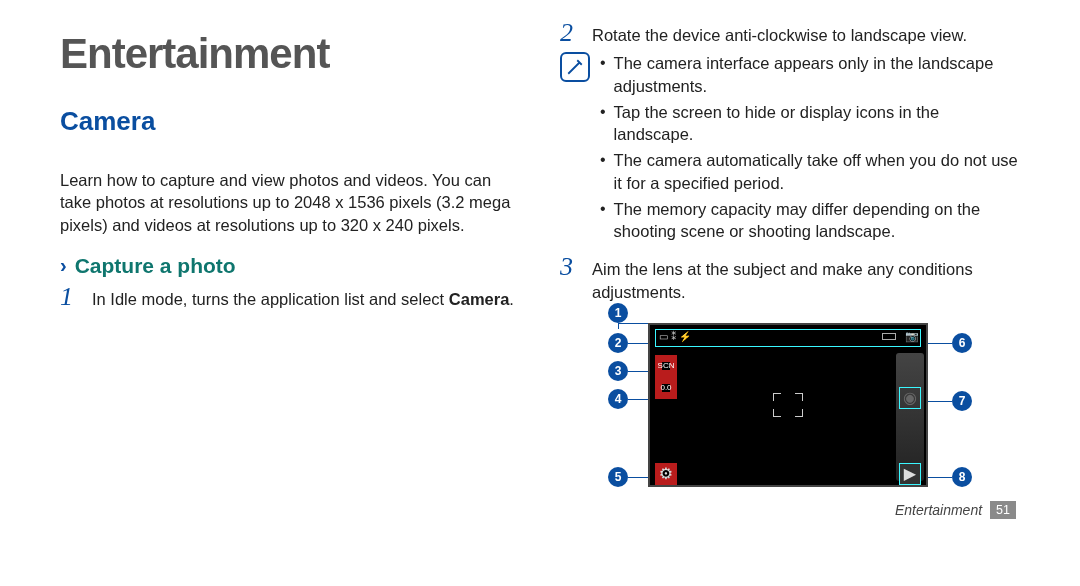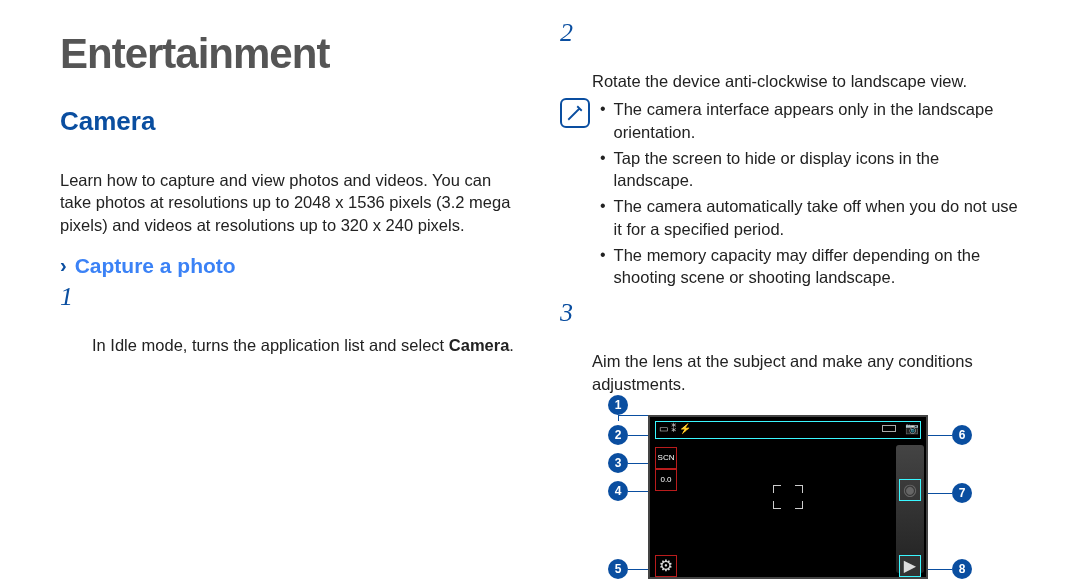--- a/index.html
+++ b/index.html
@@ -12,25 +12,25 @@
   .columns { flex: 1; display: flex; gap: 40px; }
   .col { flex: 1; min-width: 0; }
   .col-left { padding-top: 10px; }
 
   h1 { font-size: 42px; font-weight: 600; color: #555; margin-bottom: 28px; letter-spacing: -1px; }
   h2 { font-size: 26px; font-weight: 700; color: #0a4ea0; margin-bottom: 6px; }
   p { font-size: 16.5px; line-height: 1.35; margin-bottom: 10px; margin-top: 32px; }
 
   .sub-head { display: flex; align-items: center; gap: 8px; margin-top: 18px; margin-bottom: 6px; }
   .chev { color: #0a4ea0; font-size: 20px; font-weight: bold; }
-  .sub-head .t { font-size: 21px; font-weight: 700; color: #3b82f6; }
+  .sub-head .t { font-size: 21px; font-weight: 700; color: #0f766e; }
 
   .step { display: flex; gap: 10px; margin-bottom: 6px; }
   .step .num { font-family: Georgia, "Times New Roman", serif; font-style: italic; font-size: 26px; color: #0a4ea0; line-height: 1; min-width: 22px; }
-  .step .body { flex: 1; font-size: 16.5px; line-height: 1.35; padding-top: 4px; margin-top: 46px; }
+  .step .body { flex: 1; font-size: 16.5px; line-height: 1.35; padding-top: 4px; }
   .step .body .bold { font-weight: 700; }
 
   .note-block { display: flex; gap: 10px; margin: 4px 0 8px 0; }
   .note-icon {
     width: 30px; height: 30px; border: 2px solid #0a4ea0; border-radius: 6px;
     display: flex; align-items: center; justify-content: center; flex-shrink: 0;
     color: #0a4ea0;
   }
   .note-icon svg { width: 18px; height: 18px; }
   .note-list { flex: 1; font-size: 16.5px; line-height: 1.35; }
@@ -44,21 +44,21 @@
   .screen {
     position: absolute; left: 78px; top: 14px; width: 280px; height: 164px;
     background: #000; border: 2px solid #444;
   }
   .screen .topbar { position: absolute; top: 4px; left: 5px; right: 5px; height: 18px; border: 1px solid #3af7ff; }
   .screen .tbicon { position: absolute; top: 6px; left: 9px; color: #ccc; font-size: 10px; }
   .screen .battery { position: absolute; top: 8px; right: 30px; width: 14px; height: 7px; border: 1px solid #aaa; }
   .screen .camico { position: absolute; top: 5px; right: 7px; color: #bbb; font-size: 11px; }
   .screen .rightcol { position: absolute; right: 2px; top: 28px; bottom: 4px; width: 28px; background: linear-gradient(#444,#222); border-radius: 3px; }
 
-  .screen .hi { position: absolute; left: 5px; width: 22px; height: 22px; border: 1px solid #b91c1c; }
+  .screen .hi { position: absolute; left: 5px; width: 22px; height: 22px; border: 7px solid #b91c1c; }
   .screen .r-hi { position: absolute; right: 5px; width: 22px; height: 22px; border: 1px solid #3af7ff; }
   .screen .scn { top: 30px; font-size: 8px; color: #fff; display:flex; align-items:center; justify-content:center; }
   .screen .ev  { top: 52px; font-size: 8px; color: #fff; display:flex; align-items:center; justify-content:center; }
   .screen .gear{ top: 138px; display:flex; align-items:center; justify-content:center; color:#ddd; }
 
   .screen .shutter { top: 62px; display:flex; align-items:center; justify-content:center; color:#666; }
   .screen .play { top: 138px; display:flex; align-items:center; justify-content:center; color:#ddd; background:#333; }
 
   .screen .focus { position:absolute; left:50%; top:50%; width:30px; height:24px; transform:translate(-50%,-50%); }
   .screen .focus span { position:absolute; width:8px; height:8px; border:1px solid #ccc; }
@@ -111,21 +111,21 @@
 
       <div class="note-block">
         <div class="note-icon">
           <svg viewBox="0 0 24 24" fill="none" stroke="currentColor" stroke-width="2.4">
             <path d="M4 20 L18 6 M15 3 L21 9 M4 20 L3 21 L4 20 Z"></path>
           </svg>
         </div>
         <div class="note-list">
           <div class="bullet">
               <span class="dot">•</span>
-              <span class="bt">The camera interface appears only in the landscape orientation.</span>
+              <span class="bt">The camera interface appears only in the landscape adjustments.</span>
             </div>
           <div class="bullet">
               <span class="dot">•</span>
               <span class="bt">Tap the screen to hide or display icons in the landscape.</span>
             </div>
           <div class="bullet">
               <span class="dot">•</span>
               <span class="bt">The camera automatically take off when you do not use it for a specified period.</span>
             </div>
           <div class="bullet">

